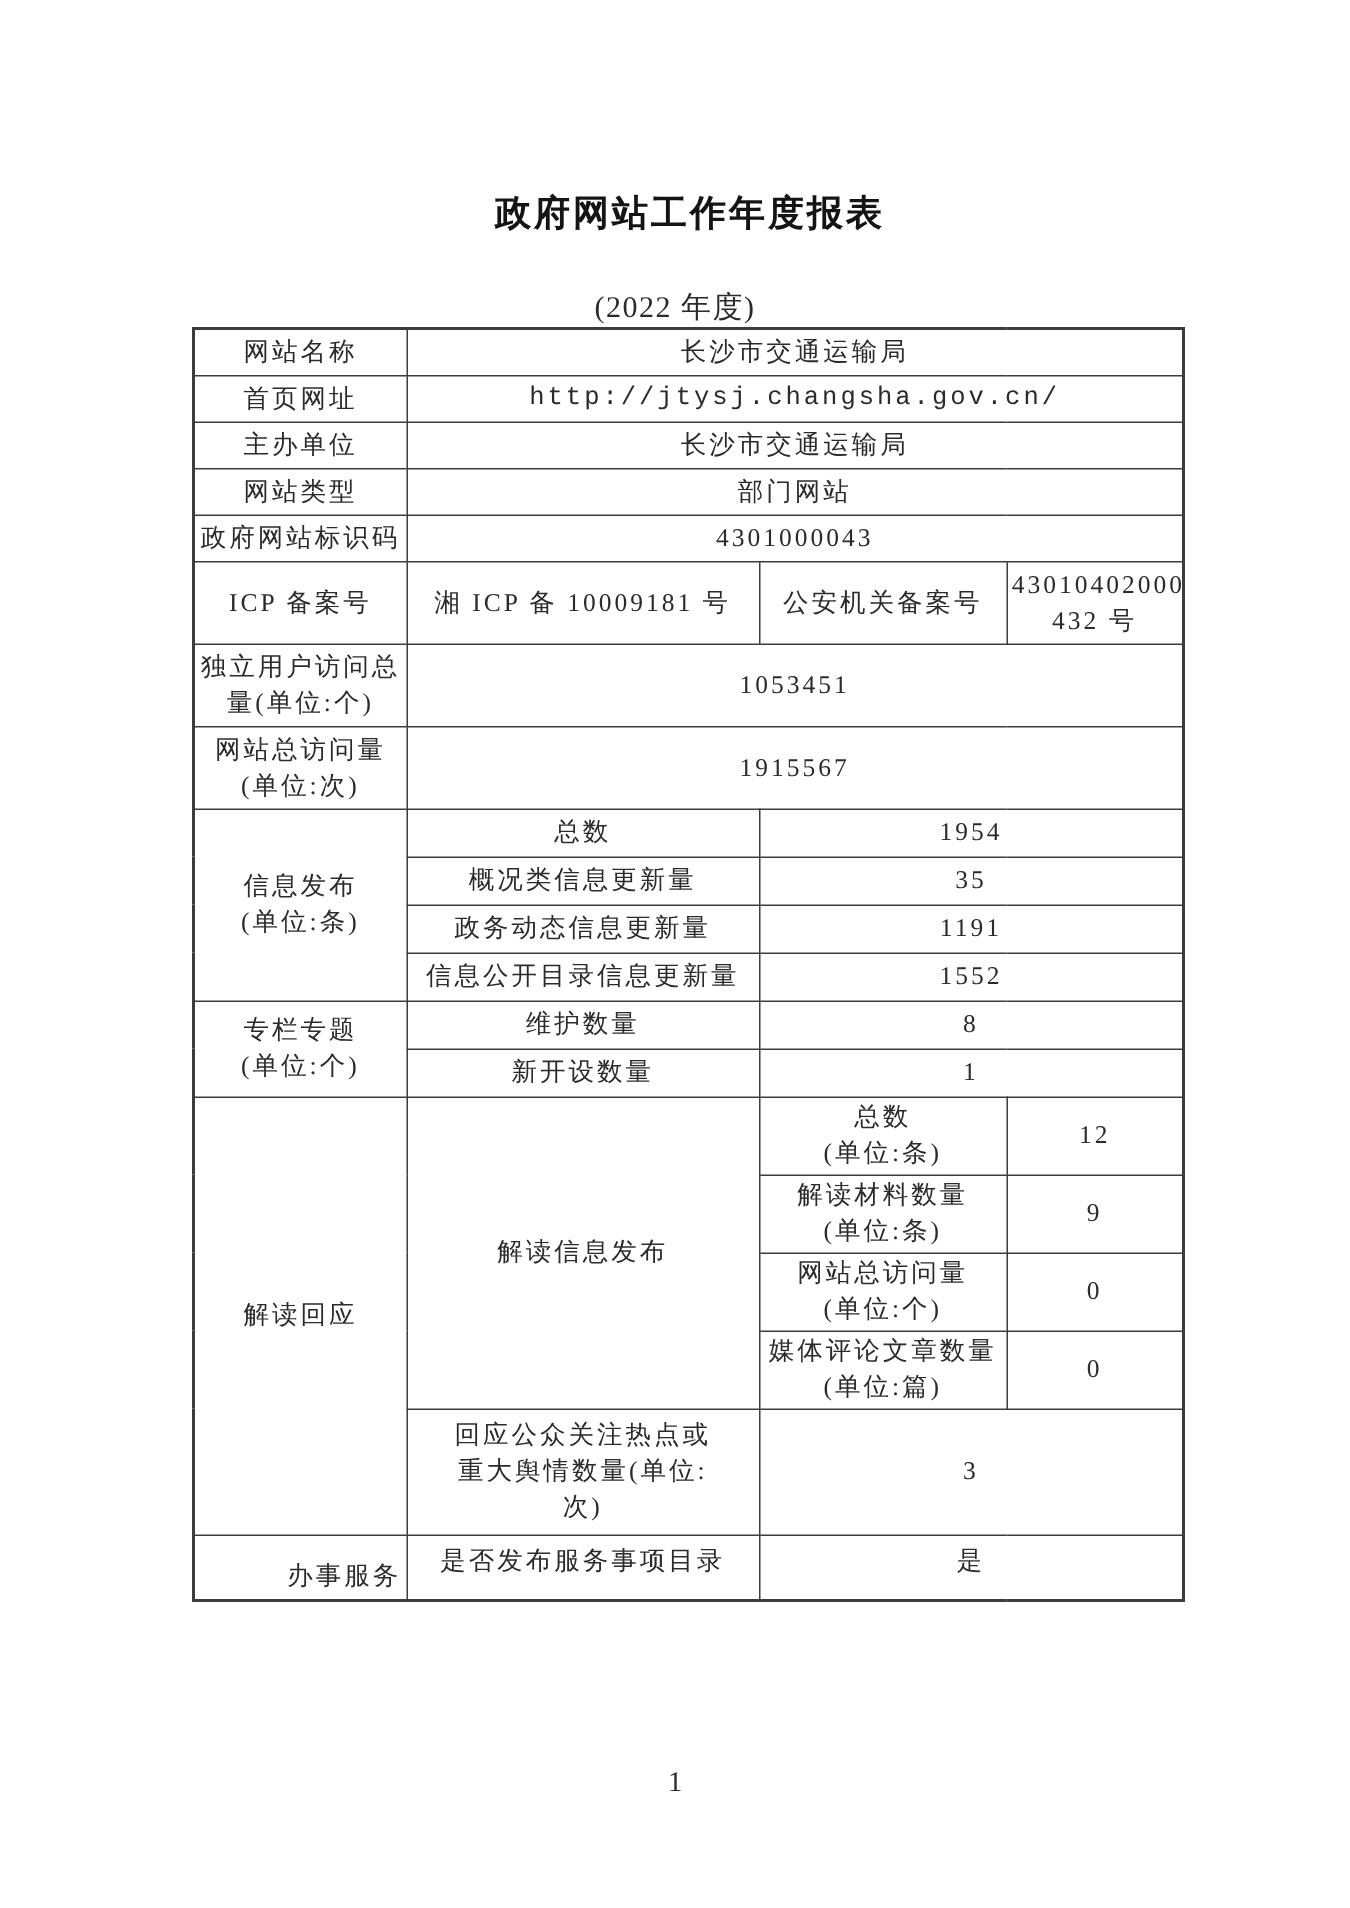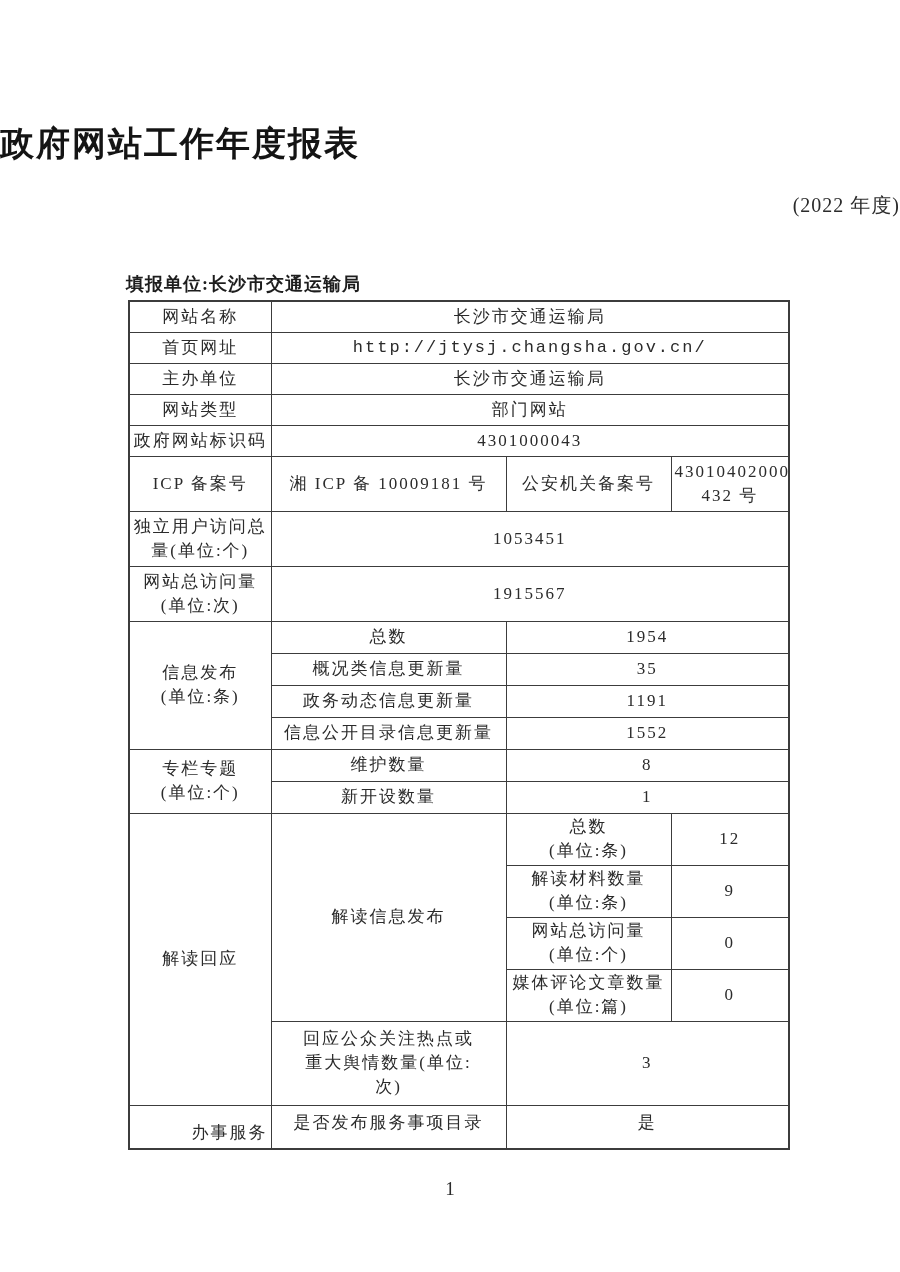--- a/index.html
+++ b/index.html
@@ -12,29 +12,31 @@
     height: 1272px;
     position: relative;
     font-family: "Liberation Serif", "DejaVu Serif", serif;
     color: #262626;
     overflow: hidden;
   }
   .doc {
     padding-top: 120px;
   }
   .title {
-    font-size: 34px;
+    text-align: center;
+    font-size: 24px;
     font-weight: bold;
     letter-spacing: 2px;
     color: #141414;
     font-family: "Liberation Sans", "DejaVu Sans", sans-serif;
     line-height: 46px;
+    padding-left: 20px;
   }
   .subtitle {
-    text-align: right;
+    text-align: center;
     font-size: 20px;
     letter-spacing: 1px;
     margin-top: 26px;
     color: #2b2b2b;
     line-height: 26px;
   }
   .filer {
     margin: 54px 0 4px 126px;
     font-size: 18px;
     font-weight: bold;
@@ -84,21 +86,20 @@
     font-size: 19px;
     color: #2b2b2b;
   }
 </style>
 </head>
 <body>
 
 <div class="doc">
   <div class="title">政府网站工作年度报表</div>
   <div class="subtitle">(2022 年度)</div>
-  <div class="filer">填报单位:长沙市交通运输局</div>
 
   <table class="report">
     <colgroup>
       <col style="width:142px">
       <col style="width:235px">
       <col style="width:165px">
       <col style="width:118px">
     </colgroup>
     <tbody>
       <tr class="h31">

